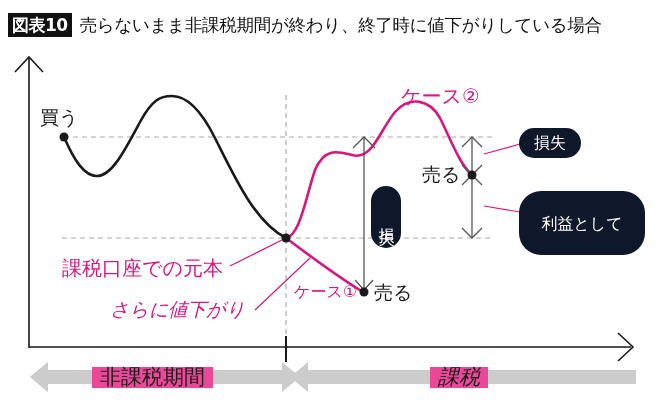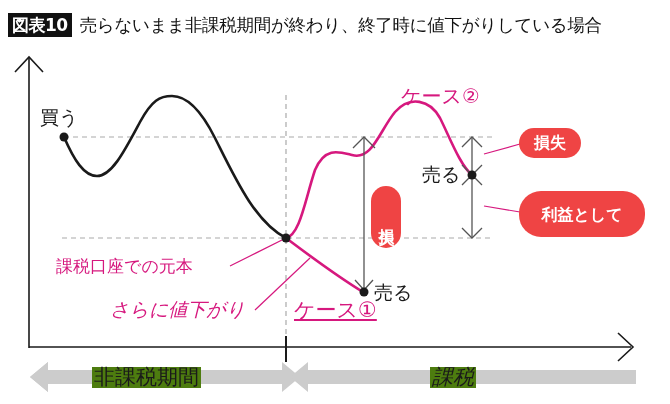--- a/index.html
+++ b/index.html
@@ -6,24 +6,24 @@
   body { width: 670px; height: 404px; position: relative; overflow: hidden;
          font-family: "DejaVu Sans", "Liberation Sans", sans-serif; }
   .title-row { position: absolute; left: 8px; top: 12px; height: 26px; display: flex; align-items: center; }
   .fig-label { background: #111111; color: #ffffff; font-weight: bold; font-size: 17px;
                padding: 1px 4px; line-height: 22px; letter-spacing: -0.5px; }
   .fig-title { color: #111111; font-size: 17.5px; margin-left: 8px; line-height: 22px; letter-spacing: -0.3px; }
   svg.diagram { position: absolute; left: 0; top: 0; }
   .lbl { position: absolute; white-space: nowrap; line-height: 1; }
   .black { color: #1a1a1a; }
   .pink  { color: #d6187e; }
-  .pill { position: absolute; background: #ef4444; color: #ffffff; font-weight: bold;
+  .pill { position: absolute; background: #0f172a; color: #ffffff; font-weight: normal;
           border-radius: 16px; text-align: center; display: flex; align-items: center; justify-content: center; }
   .pill-vertical { writing-mode: vertical-rl; text-orientation: upright; letter-spacing: 2px; }
-  .period-label { position: absolute; font-size: 21px; color: #1a1a1a; background: #4d7c0f; padding: 0 2px; line-height: 1; }
+  .period-label { position: absolute; font-size: 21px; color: #1a1a1a; background: #ec4899; padding: 0 8px; line-height: 1; }
 </style>
 </head>
 <body>
 
 <div class="title-row">
   <span class="fig-label">図表10</span>
   <span class="fig-title">売らないまま非課税期間が終わり、終了時に値下がりしている場合</span>
 </div>
 
 <svg class="diagram" width="670" height="404" viewBox="0 0 670 404">
@@ -79,28 +79,28 @@
     <polygon points="282,362 300,377 282,392"></polygon>
     <polygon points="30,377 48,362 48,392"></polygon>
     <polygon points="290,377 308,362 308,370 636,370 636,384 308,384 308,392"></polygon>
   </g>
 </svg>
 
 <span class="lbl black" style="left:40px; top:108px; font-size:19px;">買う</span>
 <span class="lbl pink" style="left:383px; top:86px; font-size:20px;margin-left:18px;">ケース②</span>
 <span class="lbl black" style="left:422px; top:165px; font-size:19px;">売る</span>
 <span class="lbl black" style="left:374px; top:283px; font-size:19px;">売る</span>
-<span class="lbl pink" style="left:56px; top:258px; font-size:17px;">課税口座での元本</span>
+<span class="lbl pink" style="left:62px; top:258px; font-size:20px;">課税口座での元本</span>
 <span class="lbl pink" style="left:110px; top:300px; font-size:19px;font-style:italic;">さらに値下がり</span>
-<span class="lbl pink" style="left:294px; top:300px; font-size:21px;text-decoration:underline;">ケース①</span>
+<span class="lbl pink" style="left:294px; top:284px; font-size:16px;">ケース①</span>
 
 <div class="pill pill-vertical" style="left:371px; top:186px; width:30px; height:62px; font-size:16px;">
   <span>損失</span>
 </div>
 <div class="pill" style="left:519px; top:128px; width:62px; height:30px; font-size:16px;">
   <span>損失</span>
 </div>
-<div class="pill" style="left:519px; top:191px; width:126px; height:46px; font-size:16px; flex-direction:column; line-height:19px; border-radius:22px;">
+<div class="pill" style="left:519px; top:191px; width:126px; height:64px; font-size:16px; flex-direction:column; line-height:19px; border-radius:22px;">
   <span>利益として</span>
 </div>
 
 <span class="period-label" style="left:92px; top:367px;">非課税期間</span>
 <span class="period-label" style="left:430px; top:367px;font-style:italic;">課税</span>
 
 </body></html>

